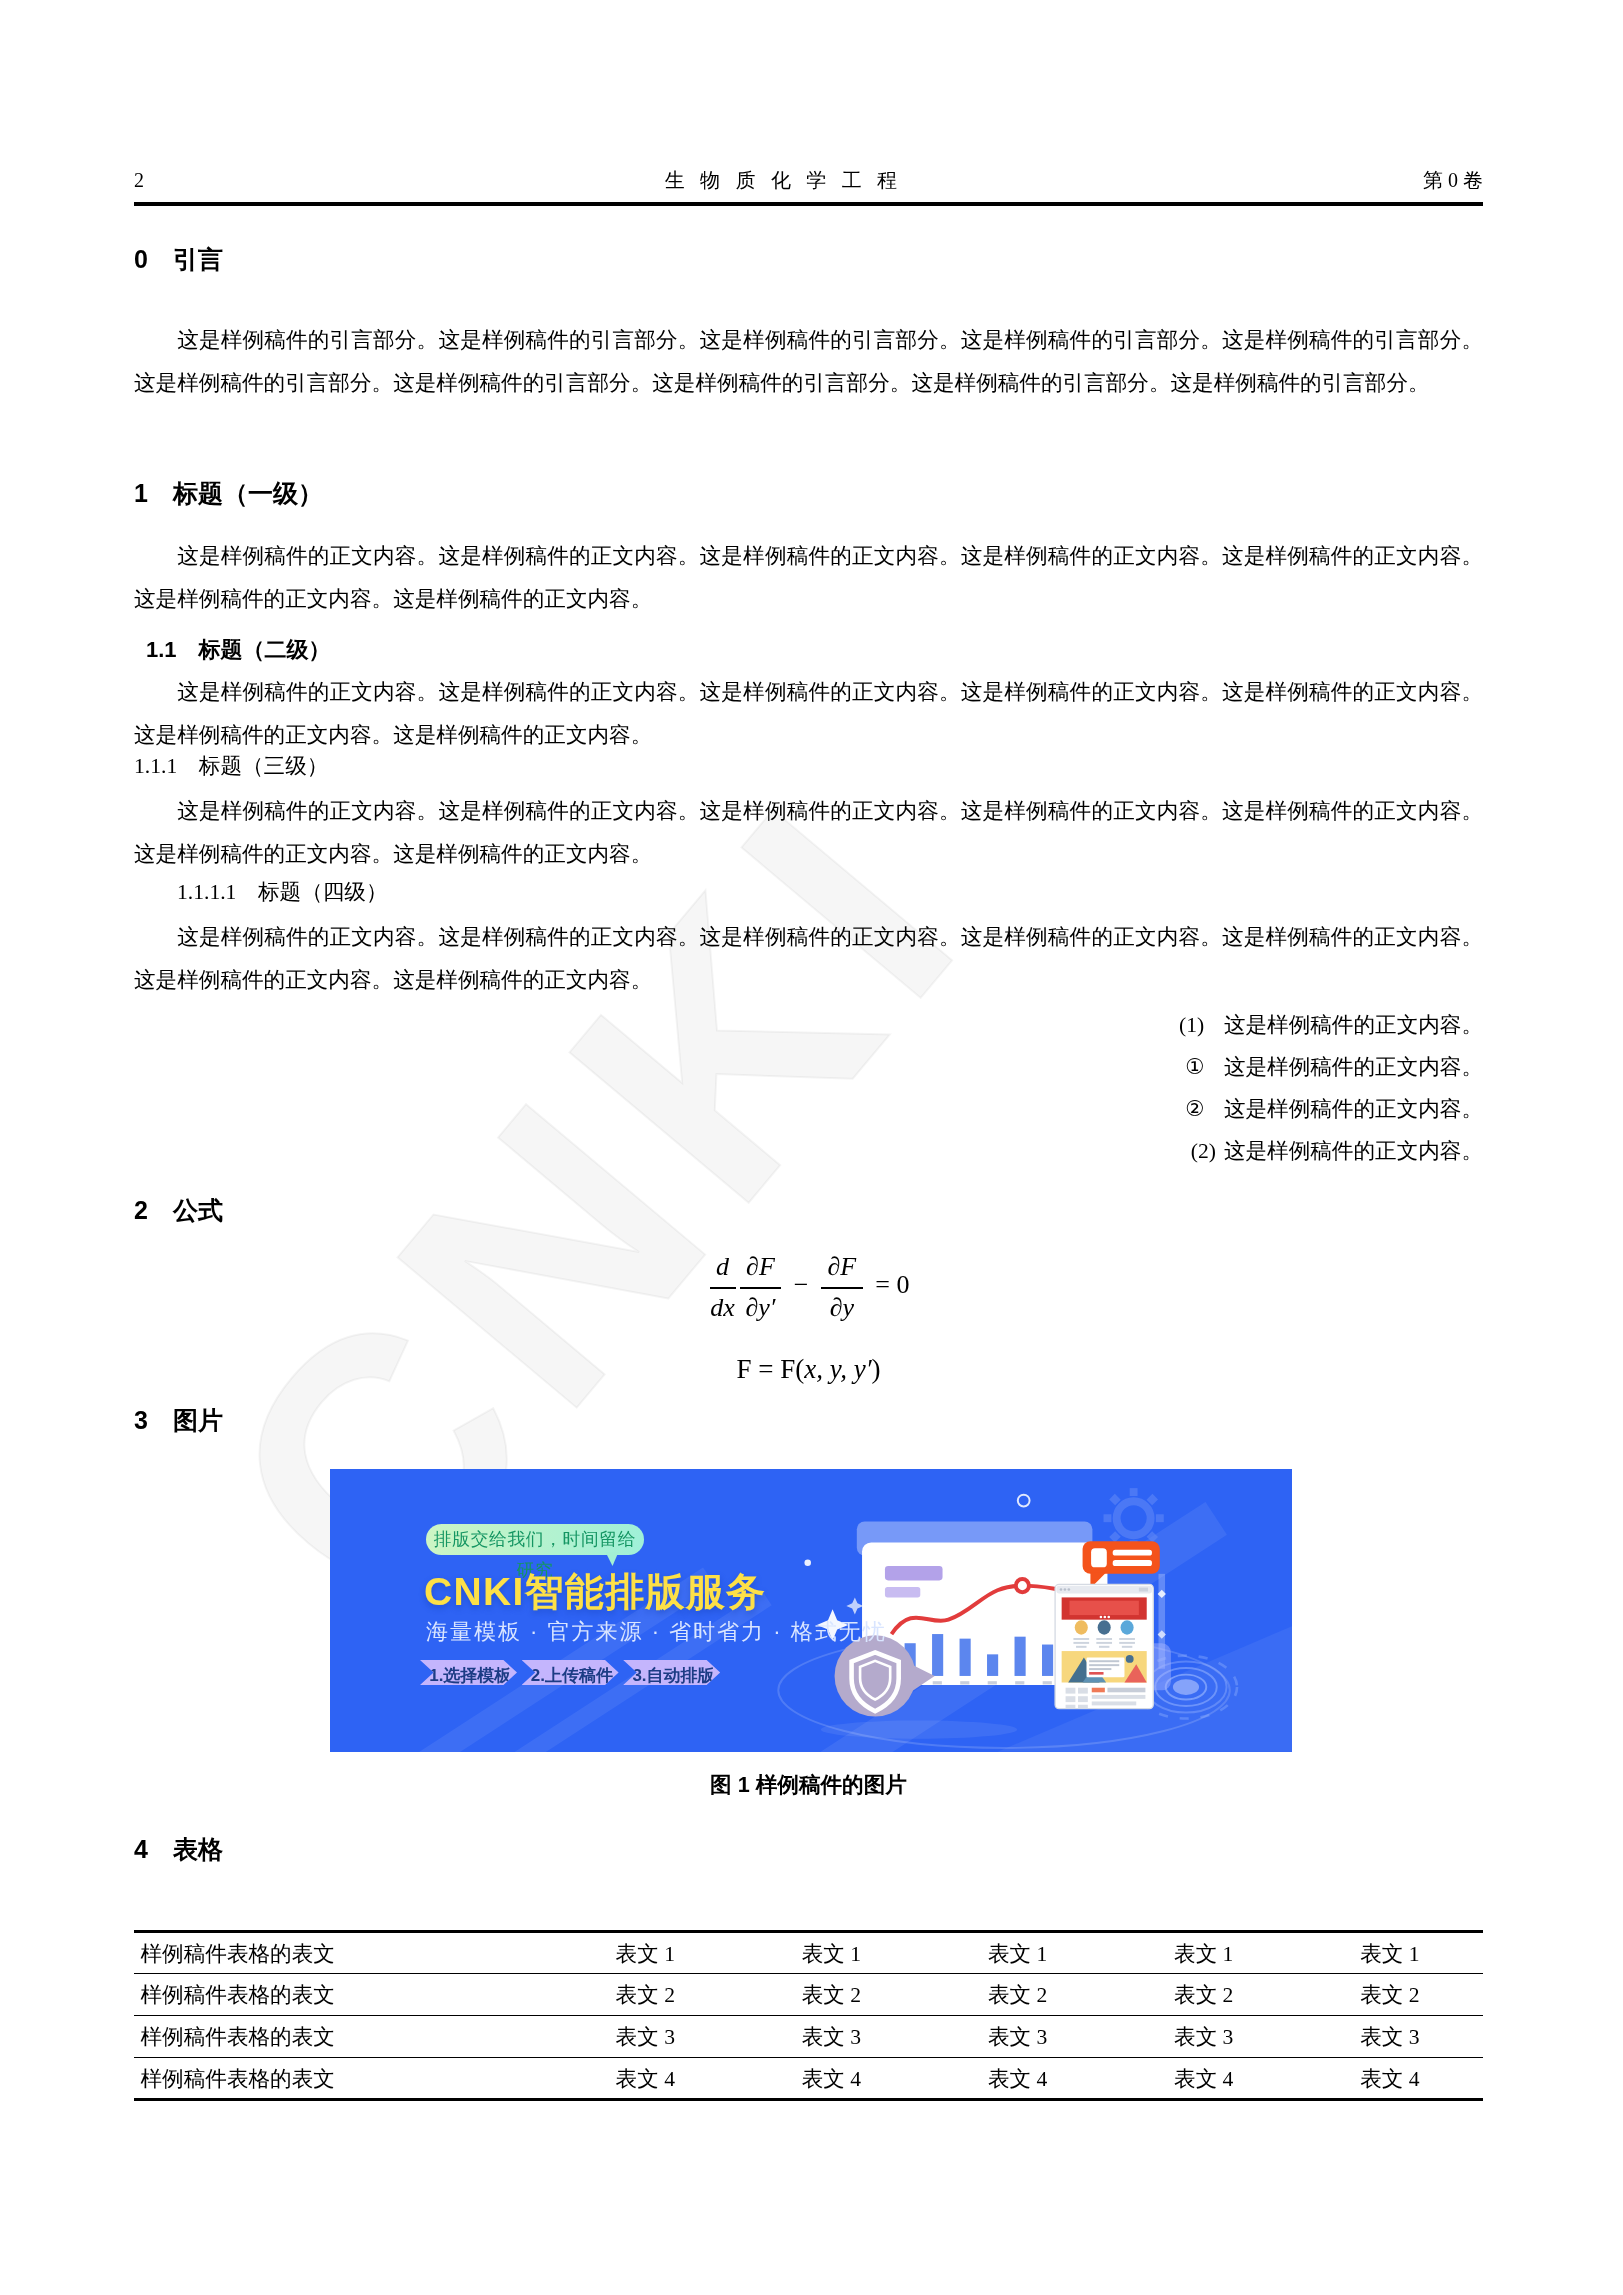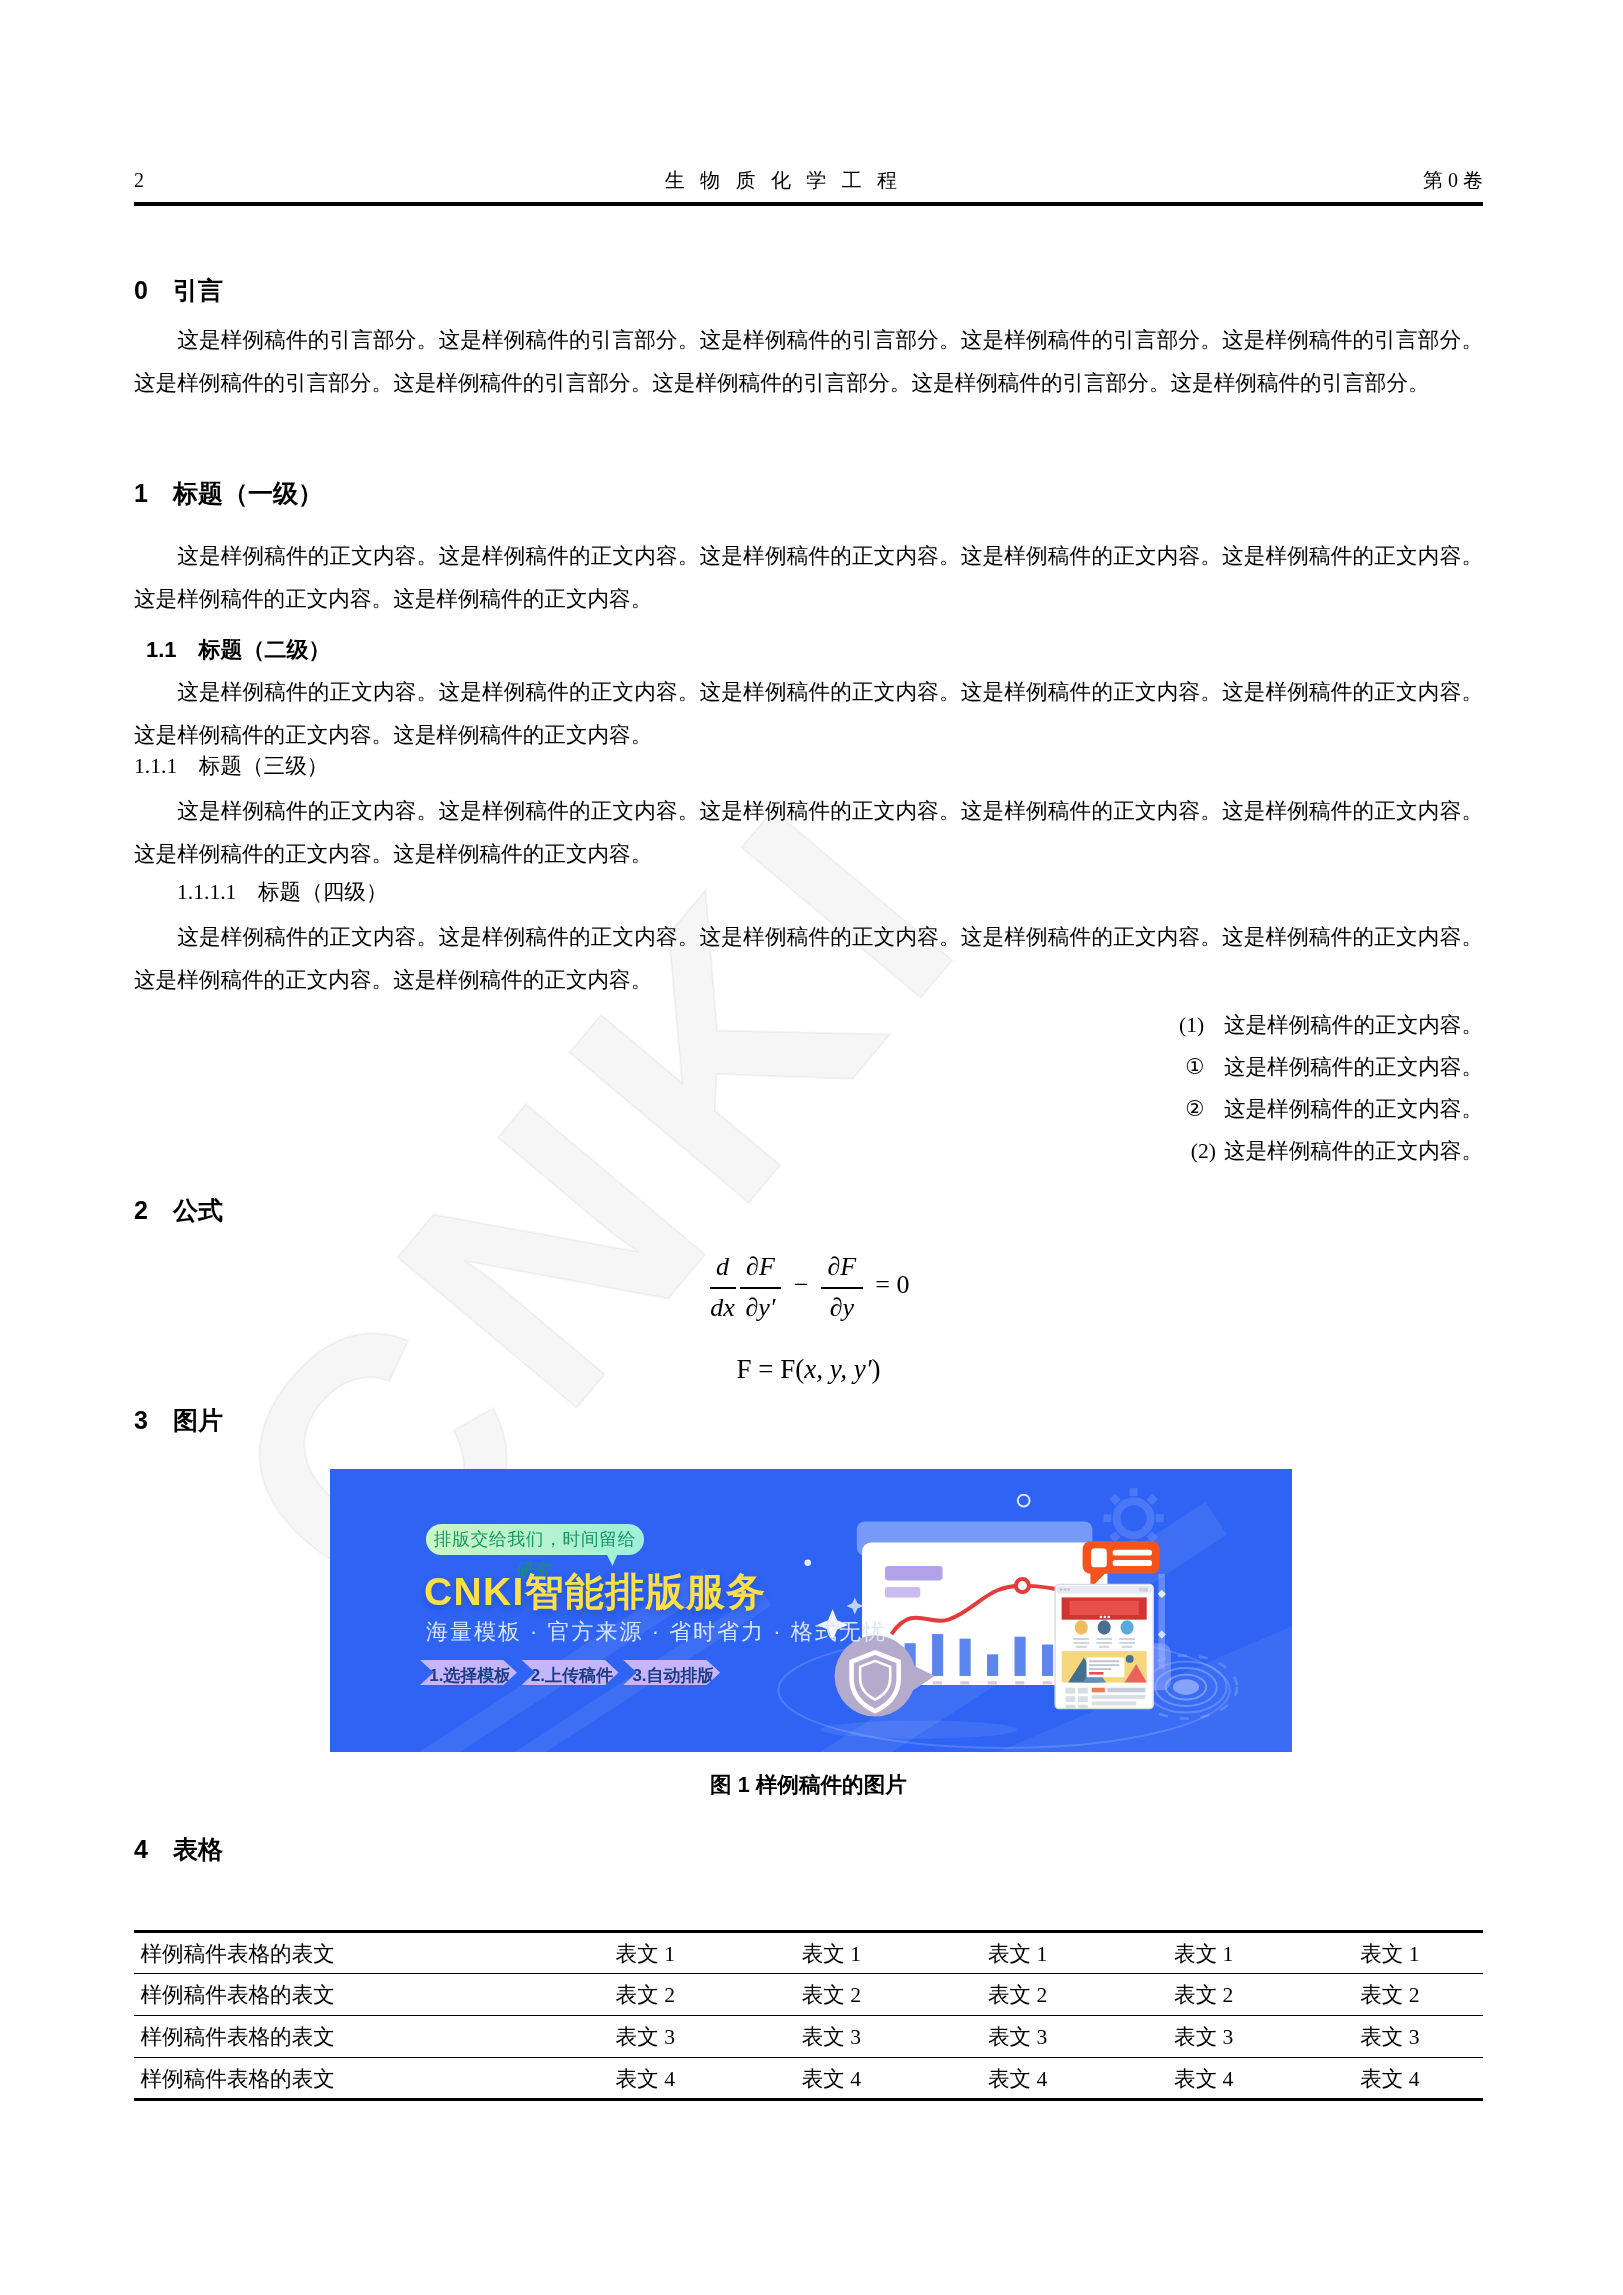--- a/index.html
+++ b/index.html
@@ -93,21 +93,21 @@
 
   <div class="watermark">CNKI</div>
 
   <div class="layer pg-header">
     <span>2</span>
     <span class="journal">生 物 质 化 学 工 程</span>
     <span>第 0 卷</span>
   </div>
   <div class="layer header-rule"></div>
 
-  <div class="layer h1" style="top:275px">0　引言</div>
+  <div class="layer h1" style="top:244px">0　引言</div>
   <div class="layer para" style="top:319px">这是样例稿件的引言部分。这是样例稿件的引言部分。这是样例稿件的引言部分。这是样例稿件的引言部分。这是样例稿件的引言部分。这是样例稿件的引言部分。这是样例稿件的引言部分。这是样例稿件的引言部分。这是样例稿件的引言部分。这是样例稿件的引言部分。</div>
 
   <div class="layer h1" style="top:478px">1　标题（一级）</div>
   <div class="layer para" style="top:535px">这是样例稿件的正文内容。这是样例稿件的正文内容。这是样例稿件的正文内容。这是样例稿件的正文内容。这是样例稿件的正文内容。这是样例稿件的正文内容。这是样例稿件的正文内容。</div>
   <div class="layer h2" style="top:635px">1.1　标题（二级）</div>
   <div class="layer para" style="top:671px">这是样例稿件的正文内容。这是样例稿件的正文内容。这是样例稿件的正文内容。这是样例稿件的正文内容。这是样例稿件的正文内容。这是样例稿件的正文内容。这是样例稿件的正文内容。</div>
   <div class="layer h3" style="top:752px">1.1.1　标题（三级）</div>
   <div class="layer para" style="top:790px">这是样例稿件的正文内容。这是样例稿件的正文内容。这是样例稿件的正文内容。这是样例稿件的正文内容。这是样例稿件的正文内容。这是样例稿件的正文内容。这是样例稿件的正文内容。</div>
   <div class="layer h4" style="top:878px">1.1.1.1　标题（四级）</div>
   <div class="layer para" style="top:916px">这是样例稿件的正文内容。这是样例稿件的正文内容。这是样例稿件的正文内容。这是样例稿件的正文内容。这是样例稿件的正文内容。这是样例稿件的正文内容。这是样例稿件的正文内容。</div>

